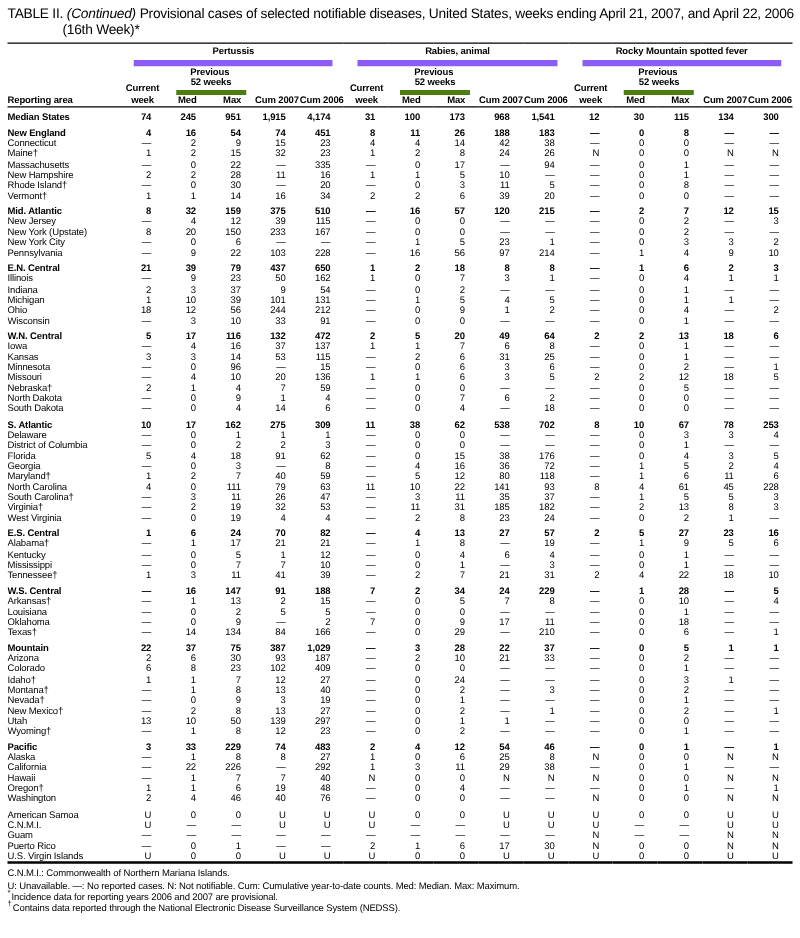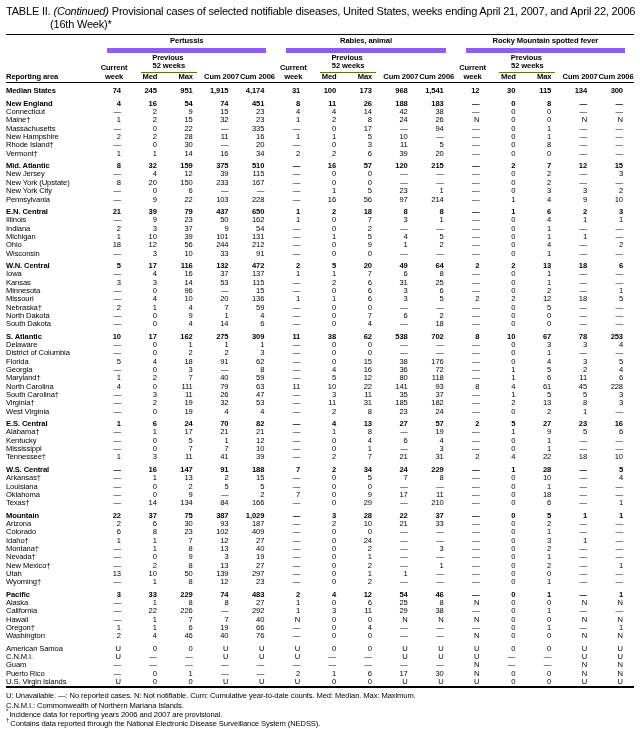--- a/index.html
+++ b/index.html
@@ -45,21 +45,21 @@
     margin: 0 9px 0 11px;
     padding-bottom: 2px;
     border-bottom: 5px solid #8b5cf6;
   }
   th.prev { padding-top: 1px; }
   th.prev .p1 { display: block; }
   th.prev .p2 {
     display: block;
     margin: 0 7px 0 9px;
     padding-bottom: 1px;
-    border-bottom: 1px solid #4d7c0f;
+    border-bottom: 4px solid #4d7c0f;
   }
   th.bb { border-bottom: 1.5px solid #000; padding-bottom: 1px; }
   tbody td {
     font-size: 7.6px;
     line-height: 8.35px;
     padding: 0;
     letter-spacing: -0.1px;
     white-space: nowrap;
   }
   td.area { text-align: left; overflow: hidden; }
@@ -1226,21 +1226,21 @@
         <td class="num">0</td>
         <td class="num">N</td>
         <td class="num">N</td>
       </tr>
       <tr>
         <td class="area">Oregon†</td>
         <td class="num">1</td>
         <td class="num">1</td>
         <td class="num">6</td>
         <td class="num">19</td>
-        <td class="num">66</td>
+        <td class="num">48</td>
         <td class="num">—</td>
         <td class="num">0</td>
         <td class="num">4</td>
         <td class="num">—</td>
         <td class="num">—</td>
         <td class="num">—</td>
         <td class="num">0</td>
         <td class="num">1</td>
         <td class="num">—</td>
         <td class="num">1</td>
@@ -1350,17 +1350,17 @@
         <td class="num">U</td>
         <td class="num">0</td>
         <td class="num">0</td>
         <td class="num">U</td>
         <td class="num">U</td>
       </tr>
     </tbody>
 </table>
 
 <div class="footnotes">
+  <div class="fn">C.N.M.I.: Commonwealth of Northern Mariana Islands.</div>
   <div class="fn">U: Unavailable. —: No reported cases. N: Not notifiable. Cum: Cumulative year-to-date counts. Med: Median. Max: Maximum.</div>
-  <div class="fn">C.N.M.I.: Commonwealth of Northern Mariana Islands.</div>
   <div class="fn"><sup>*</sup><span>Incidence data for reporting years 2006 and 2007 are provisional.</span></div>
   <div class="fn"><sup>†</sup><span>Contains data reported through the National Electronic Disease Surveillance System (NEDSS).</span></div>
 </div>
 
 </body></html>

